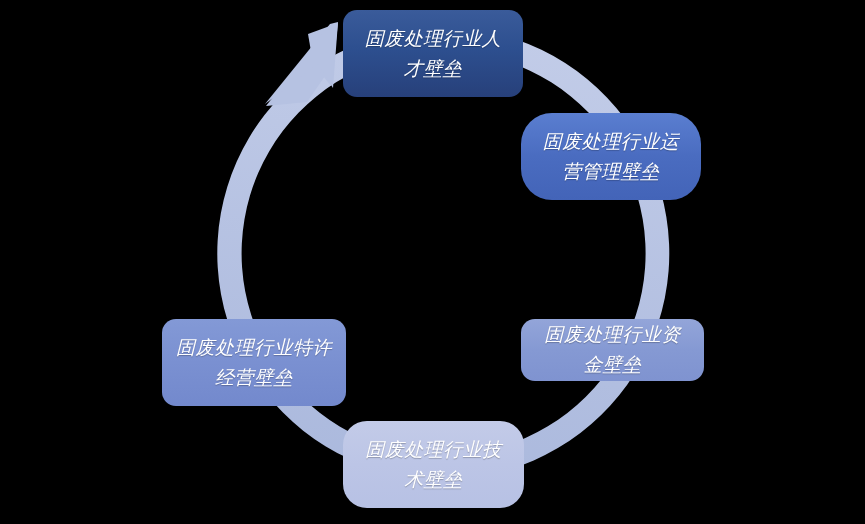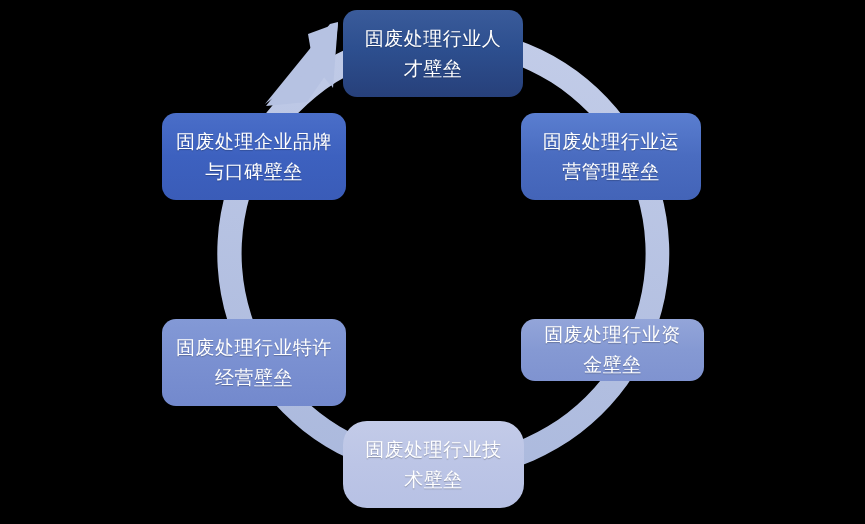--- a/index.html
+++ b/index.html
@@ -31,36 +31,38 @@
     display: flex;
     align-items: center;
     justify-content: center;
     text-align: center;
     color: #ffffff;
     font-size: 19px;
     line-height: 30px;
     letter-spacing: 0.5px;
     padding: 4px 14px;
     z-index: 3;
+    font-style: italic;
   }
   .node-label {
     display: block;
     width: 100%;
     white-space: normal;
     word-break: break-all;
     text-shadow: 0 1px 1px rgba(0,0,0,0.25);
   }
   
   #node-talent {
     left: 343px; top: 10px; width: 180px; height: 87px;
     background: linear-gradient(to bottom, #3a5b9a 0%, #2d4f8f 45%, #27407a 100%);
   }
   #node-operation {
     left: 521px; top: 113px; width: 180px; height: 87px;
     background: linear-gradient(to bottom, #5a7ed0 0%, #4a6cc0 50%, #4364b8 100%);
+    border-radius: 31px;
   }
   #node-capital {
     left: 521px; top: 319px; width: 183px; height: 62px;
     background: linear-gradient(to bottom, #93a5d9 0%, #8599d3 50%, #7f93d0 100%);
   }
   #node-technology {
     left: 343px; top: 421px; width: 181px; height: 87px;
     background: linear-gradient(to bottom, #c3cbe8 0%, #bcc5e6 50%, #b7c1e4 100%);
     border-radius: 24px;
   }
@@ -116,17 +118,14 @@
   </div>
 
   <div class="node" id="node-technology">
     <span class="node-label">固废处理行业技术壁垒</span>
   </div>
 
   <div class="node" id="node-franchise">
     <span class="node-label">固废处理行业特许经营壁垒</span>
   </div>
 
-  <div class="node" id="node-brand">
-    <span class="node-label">固废处理企业品牌与口碑壁垒</span>
-  </div>
 
 </div>
 
 </body></html>

